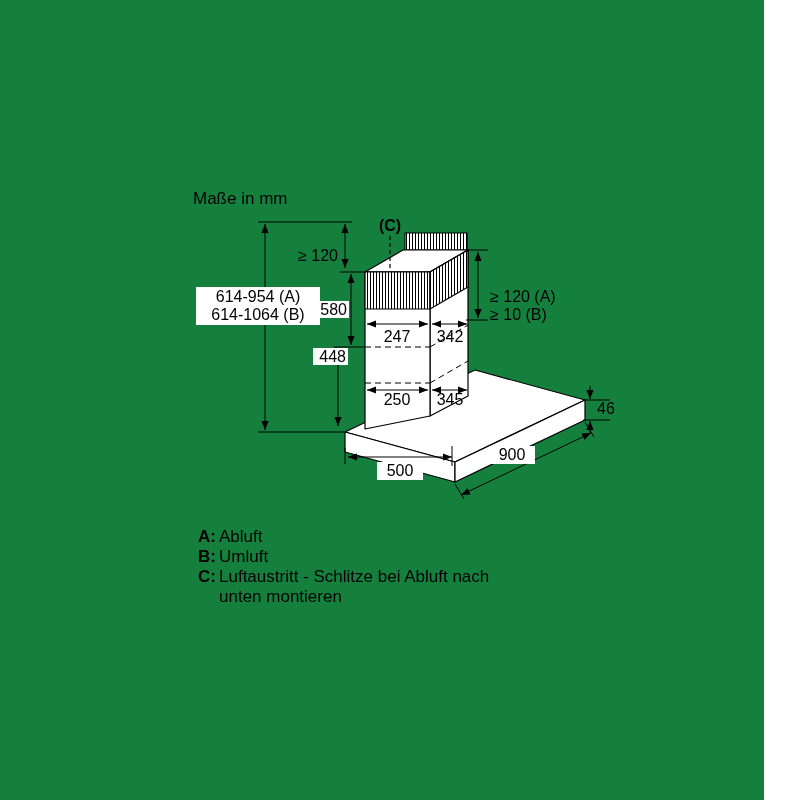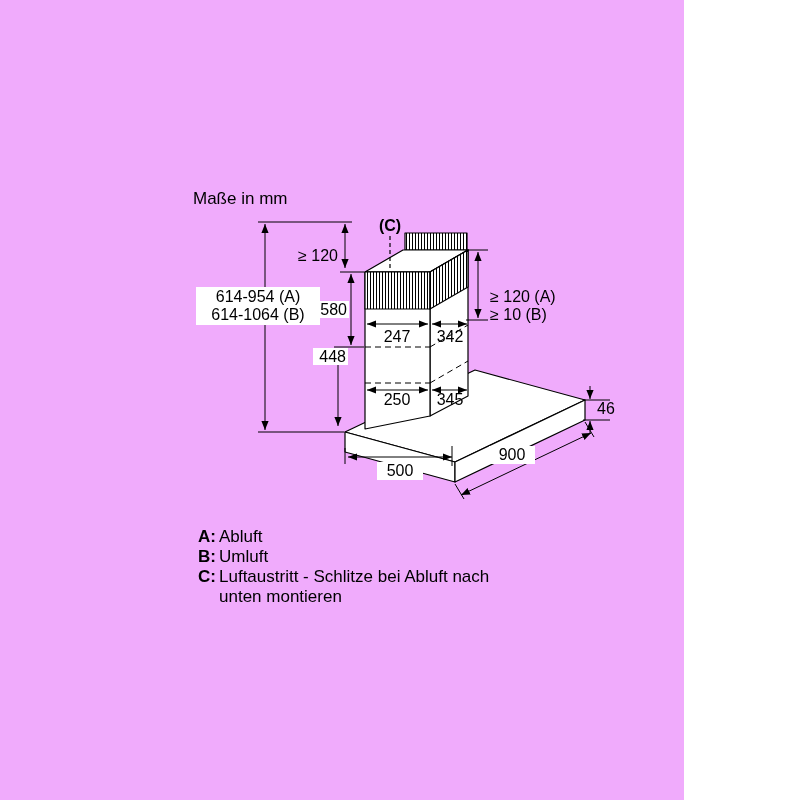--- a/index.html
+++ b/index.html
@@ -1,16 +1,16 @@
 <!DOCTYPE html>
 <html><head>
 <meta charset="utf-8">
 <style>
   html,body{margin:0;padding:0;background:#fff;}
-  .page{position:relative;width:684px;height:800px;background:#f0abfc;overflow:hidden;
+  .page{position:relative;width:764px;height:800px;background:#15803d;overflow:hidden;
         font-family:"Liberation Sans","DejaVu Sans",sans-serif;}
   svg{position:absolute;left:0;top:0;}
   text{font-family:"Liberation Sans","DejaVu Sans",sans-serif;font-size:16px;fill:#000;}
   .t17{font-size:17px;}
   .bold{font-weight:bold;}
 </style>
 </head>
 <body>
 
 <div class="page">

